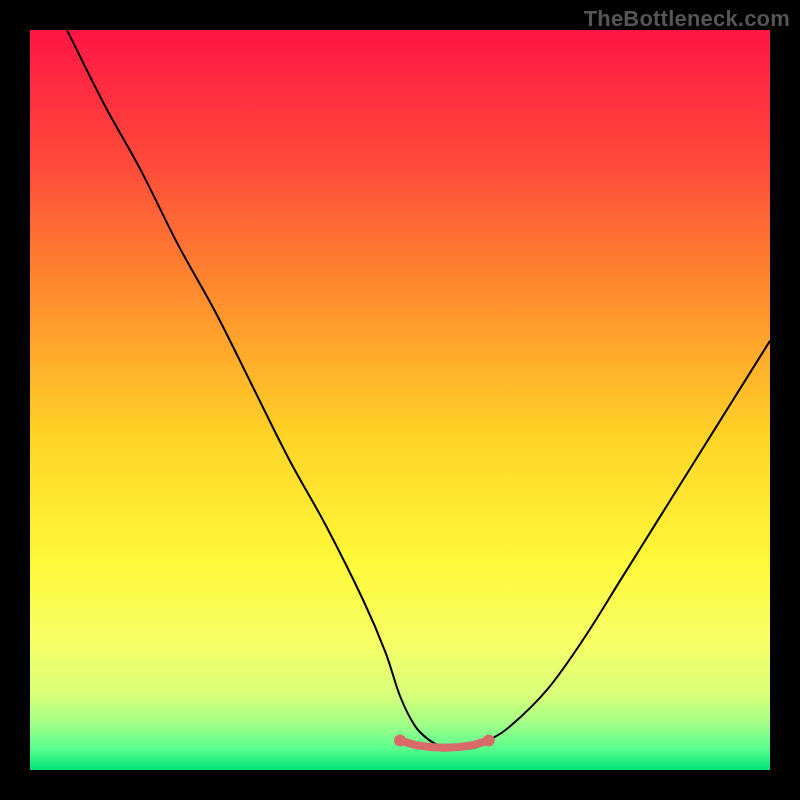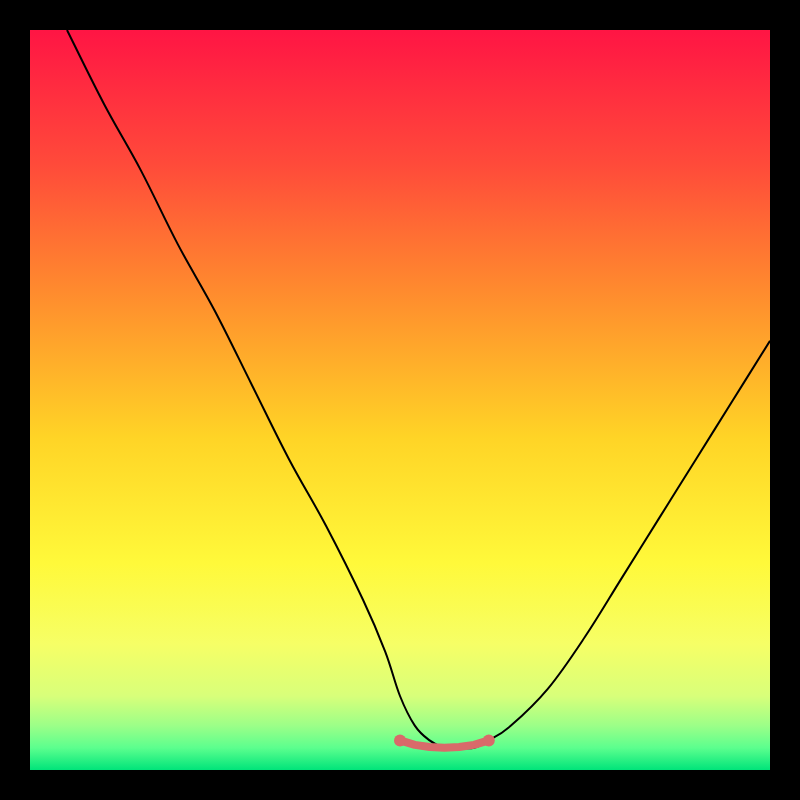--- a/index.html
+++ b/index.html
@@ -27,20 +27,21 @@
     color: #555;
     letter-spacing: 0.2px;
     user-select: none;
   }
 </style>
 </head>
 <body>
 
 <div class="stage">
 
+  <div class="watermark">TheBottleneck.com</div>
 
   <svg class="plot" viewBox="0 0 740 740" preserveAspectRatio="none">
     <defs>
       <linearGradient id="bg-grad" x1="0" y1="0" x2="0" y2="1">
           <stop offset="0.0%" stop-color="#ff1544"></stop>
           <stop offset="18.0%" stop-color="#ff4a3a"></stop>
           <stop offset="35.0%" stop-color="#ff8a2e"></stop>
           <stop offset="55.0%" stop-color="#ffd426"></stop>
           <stop offset="72.0%" stop-color="#fff93a"></stop>
           <stop offset="83.0%" stop-color="#f6ff66"></stop>

